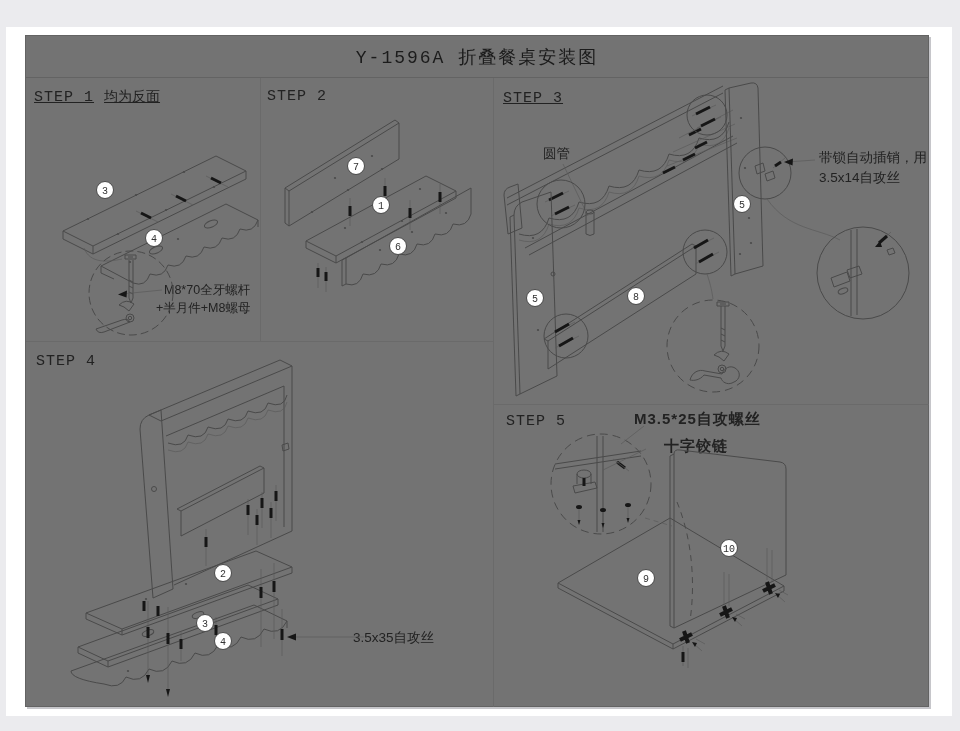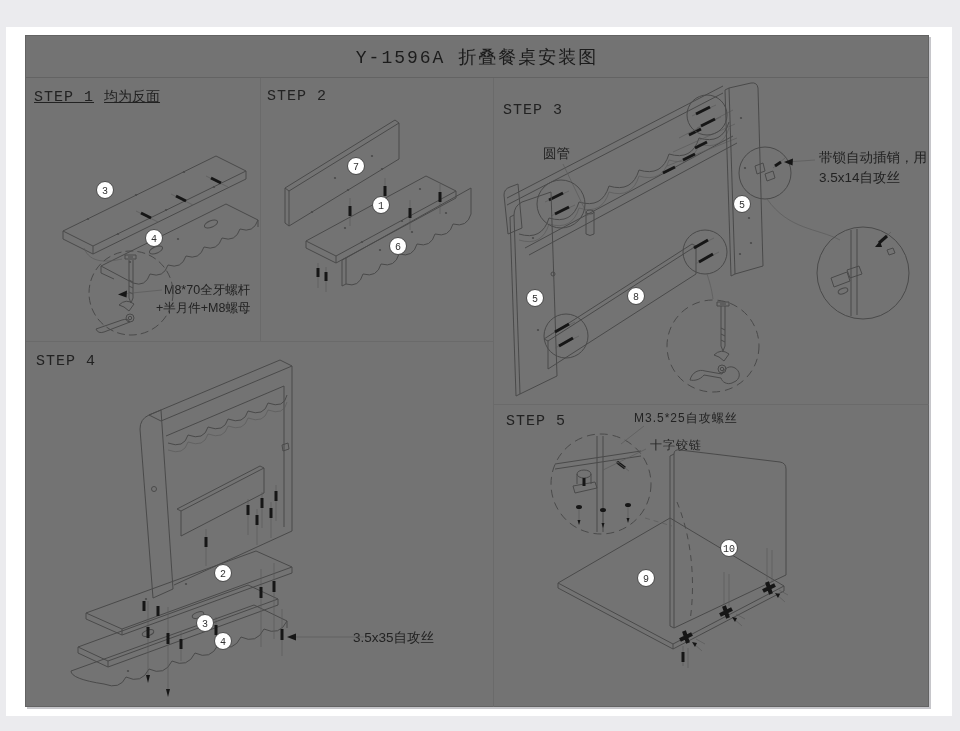--- a/index.html
+++ b/index.html
@@ -34,21 +34,21 @@
   #panel-step4{left:0;top:305px;width:467px;height:365px;}
   #panel-step5{left:467px;top:368px;width:436px;height:302px;padding-left:17px;}
   .panel svg{position:absolute;left:0;top:0;}
   .step-label{
     position:absolute;font-size:15px;letter-spacing:1px;color:#222;
     white-space:nowrap;
   }
   .cn-note{font-size:14px;letter-spacing:0;margin-left:10px;}
   .callout{position:absolute;font-size:12.5px;line-height:1.45;color:#222;white-space:nowrap;}
   .callout.big{font-size:13.5px;}
-  .hdr-callout{position:absolute;font-size:12px;color:#222;white-space:nowrap;letter-spacing:1px;}
+  .hdr-callout{position:absolute;font-size:15px;color:#222;white-space:nowrap;letter-spacing:1px;font-weight:bold;}
   
   .ln{stroke:#4a4a4a;stroke-width:1;fill:none;}
   .tn{stroke:#5a5a5a;stroke-width:0.7;fill:none;}
   .k{stroke:#161616;stroke-width:3;fill:none;}
   .k2{stroke:#161616;stroke-width:4;fill:none;}
   .fillk{fill:#161616;stroke:none;}
   .dot{fill:#4a4a4a;stroke:none;}
   .numc{stroke:#4a4a4a;fill:#fff;stroke-width:1;}
   .numt{font-family:"Liberation Mono","DejaVu Sans Mono",monospace;font-size:10px;fill:#333;}
 </style>
@@ -169,21 +169,21 @@
         <text class="numt" x="96" y="91.5" text-anchor="middle">7</text>
         <circle class="numc" cx="121" cy="127" r="8.5"></circle>
         <text class="numt" x="121" y="130.5" text-anchor="middle">1</text>
         <circle class="numc" cx="138" cy="168" r="8.5"></circle>
         <text class="numt" x="138" y="171.5" text-anchor="middle">6</text>
       </g>
     </svg>
   </div>
 
   <div class="panel" id="panel-step3">
-    <div class="step-label cad" style="left:10px;top:24px;">
+    <div class="step-label cad" style="left:10px;top:12px;text-decoration:underline;">
       <span>STEP 3</span>
     </div>
     <div class="callout big" style="left:50px;top:66px;text-align:center;">圆管</div>
     <div class="callout big" style="left:326px;top:70px;">
       <div>带锁自动插销，用</div>
       <div>3.5x14自攻丝</div>
     </div>
     <svg width="436" height="326" viewBox="0 0 436 326">
       <g class="ln">
 
@@ -340,21 +340,21 @@
         <text class="numt" x="197" y="303.5" text-anchor="middle">4</text>
       </g>
     </svg>
   </div>
 
   <div class="panel" id="panel-step5">
     <div class="step-label cad" style="left:13px;top:9px;">
       <span>STEP 5</span>
     </div>
     <div class="hdr-callout" style="left:141px;top:6px;">M3.5*25自攻螺丝</div>
-    <div class="hdr-callout" style="left:157px;top:33px;">十字铰链</div>
+    <div class="hdr-callout" style="left:171px;top:33px;">十字铰链</div>
     <svg width="436" height="302" viewBox="0 0 436 302">
       <g class="ln">
 
         <path d="M65,179 L177,114 L291,182 L180,240 Z"></path>
         <path d="M65,179 L65,184 L180,245 L291,187 L291,182 M180,240 L180,245"></path>
 
         <path d="M181,50 Q181,45 187,46 L287,58 Q293,59 293,65 L293,171 L181,224 Z"></path>
         <path d="M181,50 L177,52 L177,222 L181,224"></path>
 
         <path d="M184,98 C198,132 203,175 197,217" stroke-dasharray="6 5"></path>

